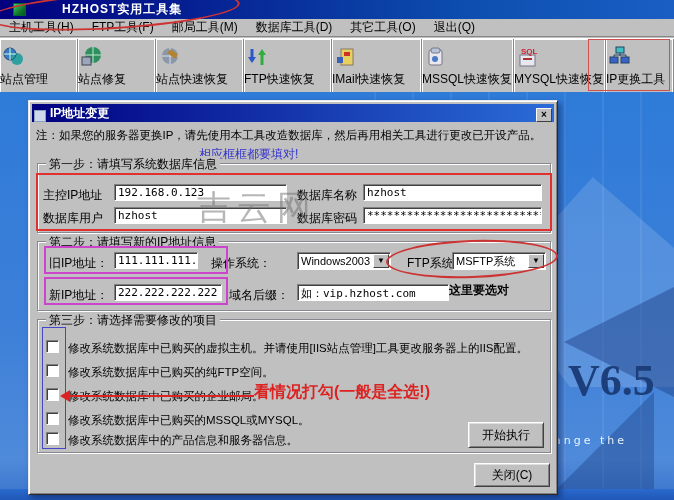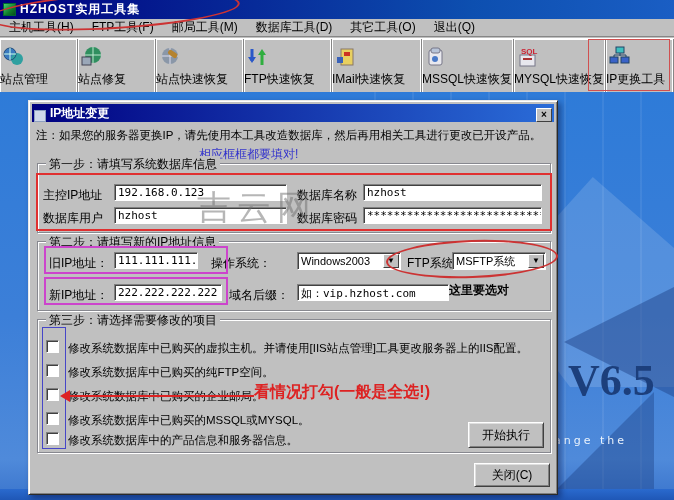--- a/index.html
+++ b/index.html
@@ -3,21 +3,21 @@
 <meta charset="utf-8">
 <style>
   * { margin:0; padding:0; box-sizing:border-box; }
   html,body { width:674px; height:500px; overflow:hidden; }
   body { font-family:"Liberation Sans", sans-serif; font-size:12px; color:#000; }
   .screen { position:relative; width:674px; height:500px; background:#c0c0c0; overflow:hidden; }
 
   
   .titlebar { position:absolute; left:0; top:0; width:674px; height:19px;
     background:linear-gradient(90deg,#00007e,#0d4fb0 70%,#1a5ec4);
-    display:flex; align-items:center; padding-left:3px; }
+    display:flex; align-items:center; padding-left:13px;gap:32px; }
   .app-icon { width:13px; height:13px; margin-right:4px;
     background:linear-gradient(135deg,#45d06a,#0f7a2a 60%,#0a4f1c); border:1px solid #063; }
   .titlebar .title-text { color:#fff; font-weight:bold; font-size:12px; letter-spacing:1px; }
 
   .menubar { position:absolute; left:0; top:19px; width:674px; height:18px; background:#c0c0c0;
     border-bottom:1px solid #868686; display:flex; align-items:center; }
   .menu-item { padding:1px 9px; font-size:12px; cursor:default; }
 
   .toolbar { position:absolute; left:0; top:38px; width:674px; height:54px; background:#c0c0c0;
     border-top:1px solid #fff; display:flex; }
@@ -231,21 +231,21 @@
     </div>
     <div class="anno anno-red-rect1"></div>
     <div class="watermark">吉云网</div>
 
     <div class="grp grp2">
       <span class="grp-label">第二步：请填写新的IP地址信息</span>
 
       <span class="fld-label" style="left:11px;top:13px">旧IP地址：</span>
       <div class="inp" style="left:76px;top:10px;width:84px">111.111.111.111</div>
       <span class="fld-label" style="left:173px;top:13px">操作系统：</span>
-      <div class="select" style="left:259px;top:10px;width:104px">
+      <div class="select" style="left:259px;top:10px;width:94px">
         <span class="sel-text">Windows2003</span>
         <span class="dd-btn">▼</span>
       </div>
       <span class="fld-label" style="left:369px;top:13px">FTP系统</span>
       <div class="select" style="left:414px;top:10px;width:94px">
         <span class="sel-text">MSFTP系统</span>
         <span class="dd-btn">▼</span>
       </div>
 
       <span class="fld-label" style="left:11px;top:45px">新IP地址：</span>

